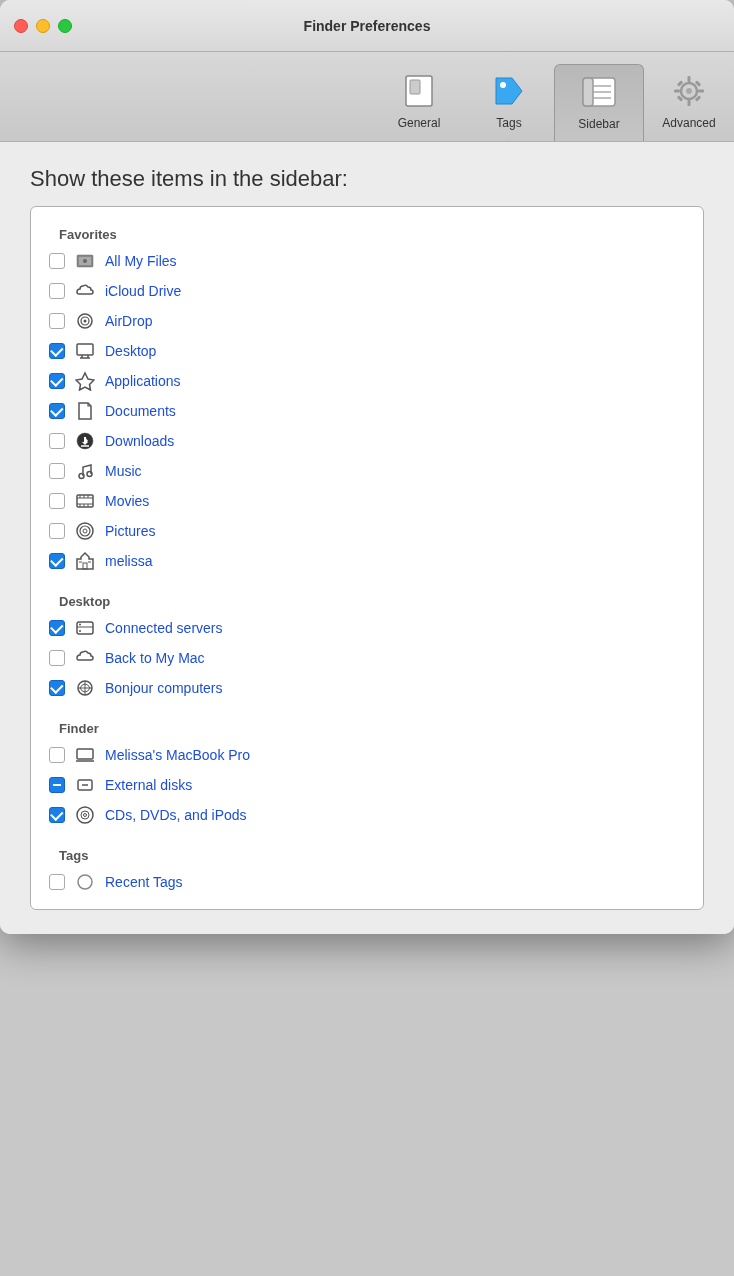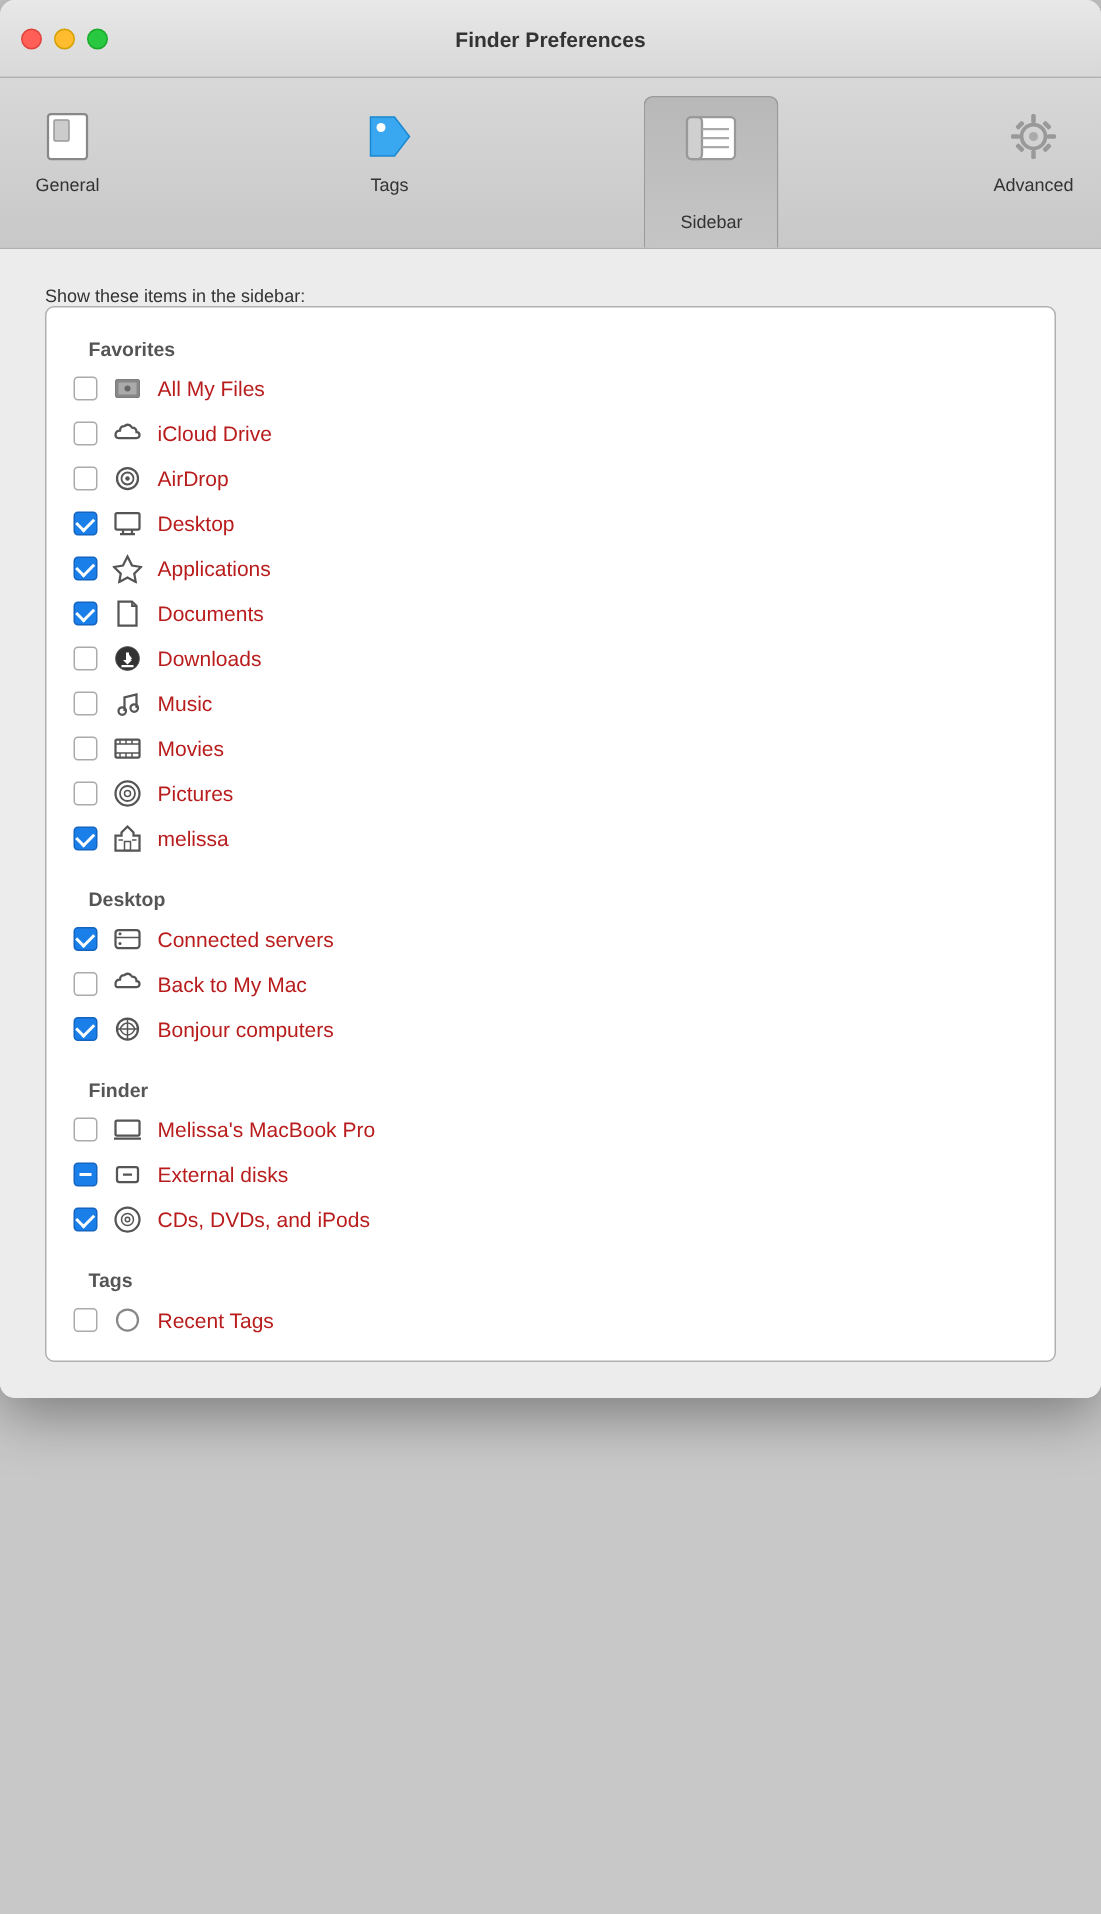--- a/index.html
+++ b/index.html
@@ -43,60 +43,60 @@
     .tl-green { background: #28c840; border: 1px solid #1aab2a; }
     .titlebar-title {
       font-size: 14px;
       font-weight: 600;
       color: #333;
     }
     .toolbar {
       background: linear-gradient(to bottom, #d8d8d8, #c8c8c8);
       padding: 12px 0 0 0;
       display: flex;
-      justify-content: space-between;
+      justify-content: flex-end;
       gap: 0;
       border-bottom: 1px solid #b0b0b0;
     }
     .toolbar-item {
       display: flex;
       flex-direction: column;
       align-items: center;
       width: 90px;
       padding: 6px 8px 10px;
       cursor: pointer;
       border-radius: 6px;
       position: relative;
     }
     .toolbar-item.active {
       background: linear-gradient(to bottom, #b8b8b8, #c5c5c5);
       border: 1px solid #999;
       border-bottom: none;
       border-radius: 6px 6px 0 0;
-      gap: 24px;
     }
     .toolbar-icon {
       width: 42px;
       height: 42px;
       display: flex;
       align-items: center;
       justify-content: center;
       margin-bottom: 4px;
     }
     .toolbar-label {
       font-size: 12px;
       color: #333;
     }
     .content {
       background: #ececec;
       padding: 24px 30px;
     }
     .section-title {
-      font-size: 12px;
+      font-size: 22px;
       color: #333;
+      margin-bottom: 14px;
     }
     .list-container {
       background: white;
       border: 1px solid #b0b0b0;
       border-radius: 6px;
       padding: 12px 0;
       overflow: hidden;
     }
     .group-header {
       font-size: 13px;
@@ -151,21 +151,21 @@
       width: 20px;
       height: 20px;
       display: flex;
       align-items: center;
       justify-content: center;
       font-size: 16px;
       flex-shrink: 0;
     }
     .item-label {
       font-size: 14px;
-      color: #b91c1c;
+      color: #1d4ed8;
     }
     .divider {
       height: 10px;
     }
   </style>
 </head>
 <body>
 
 <div class="window">
 

